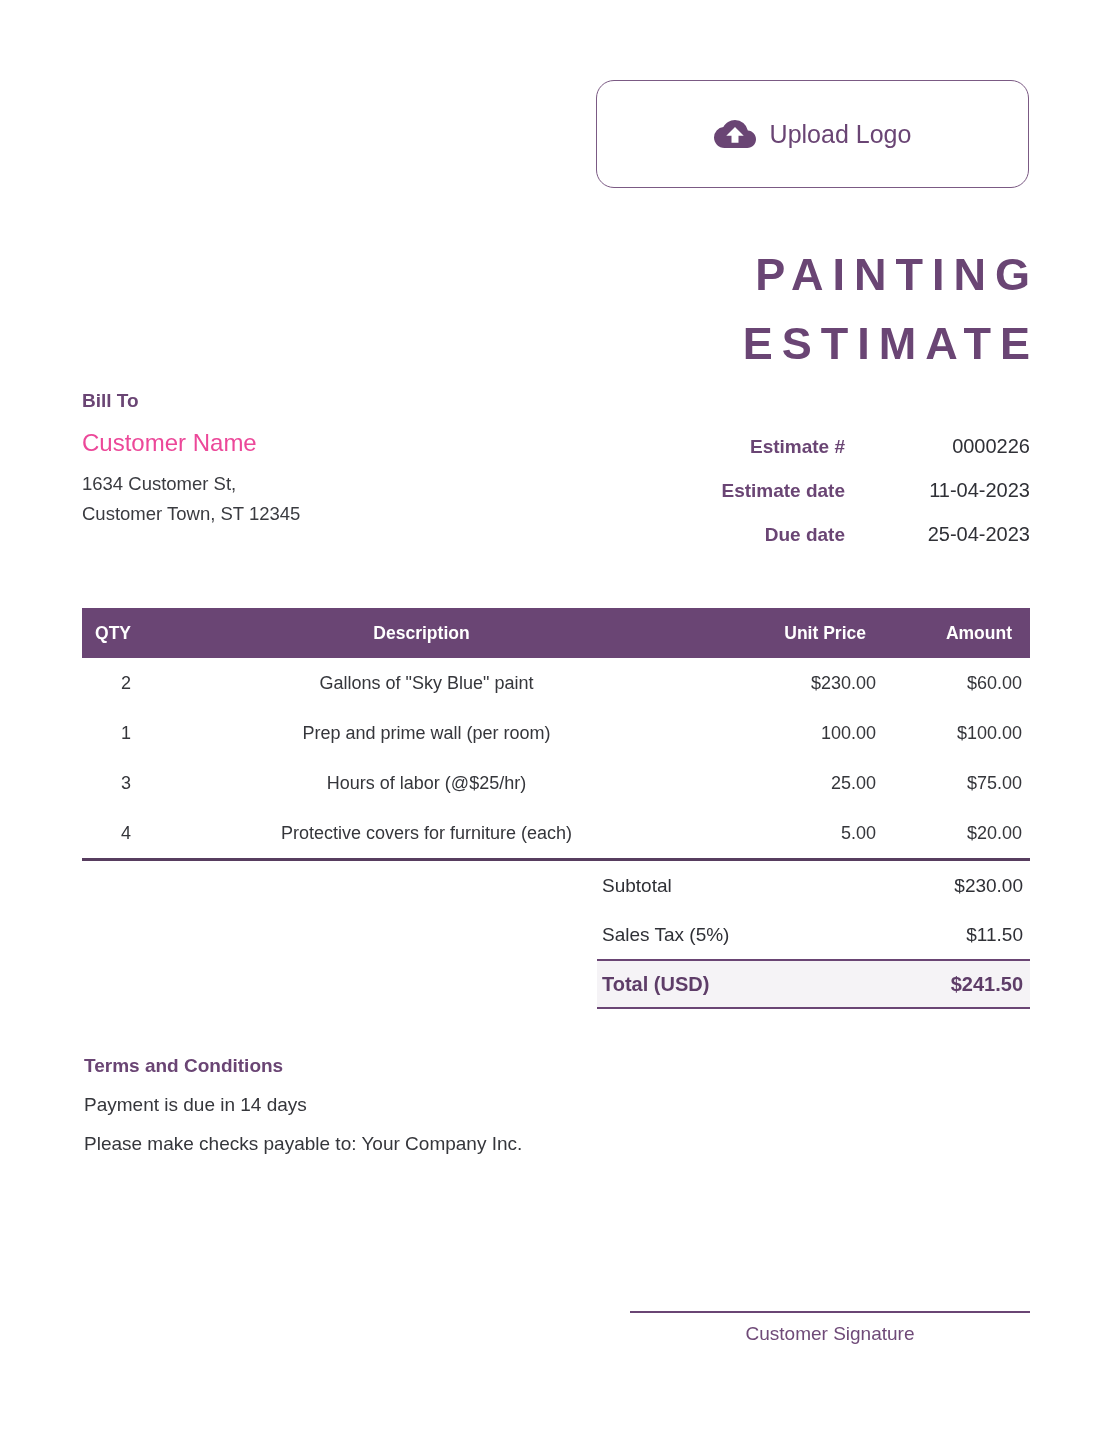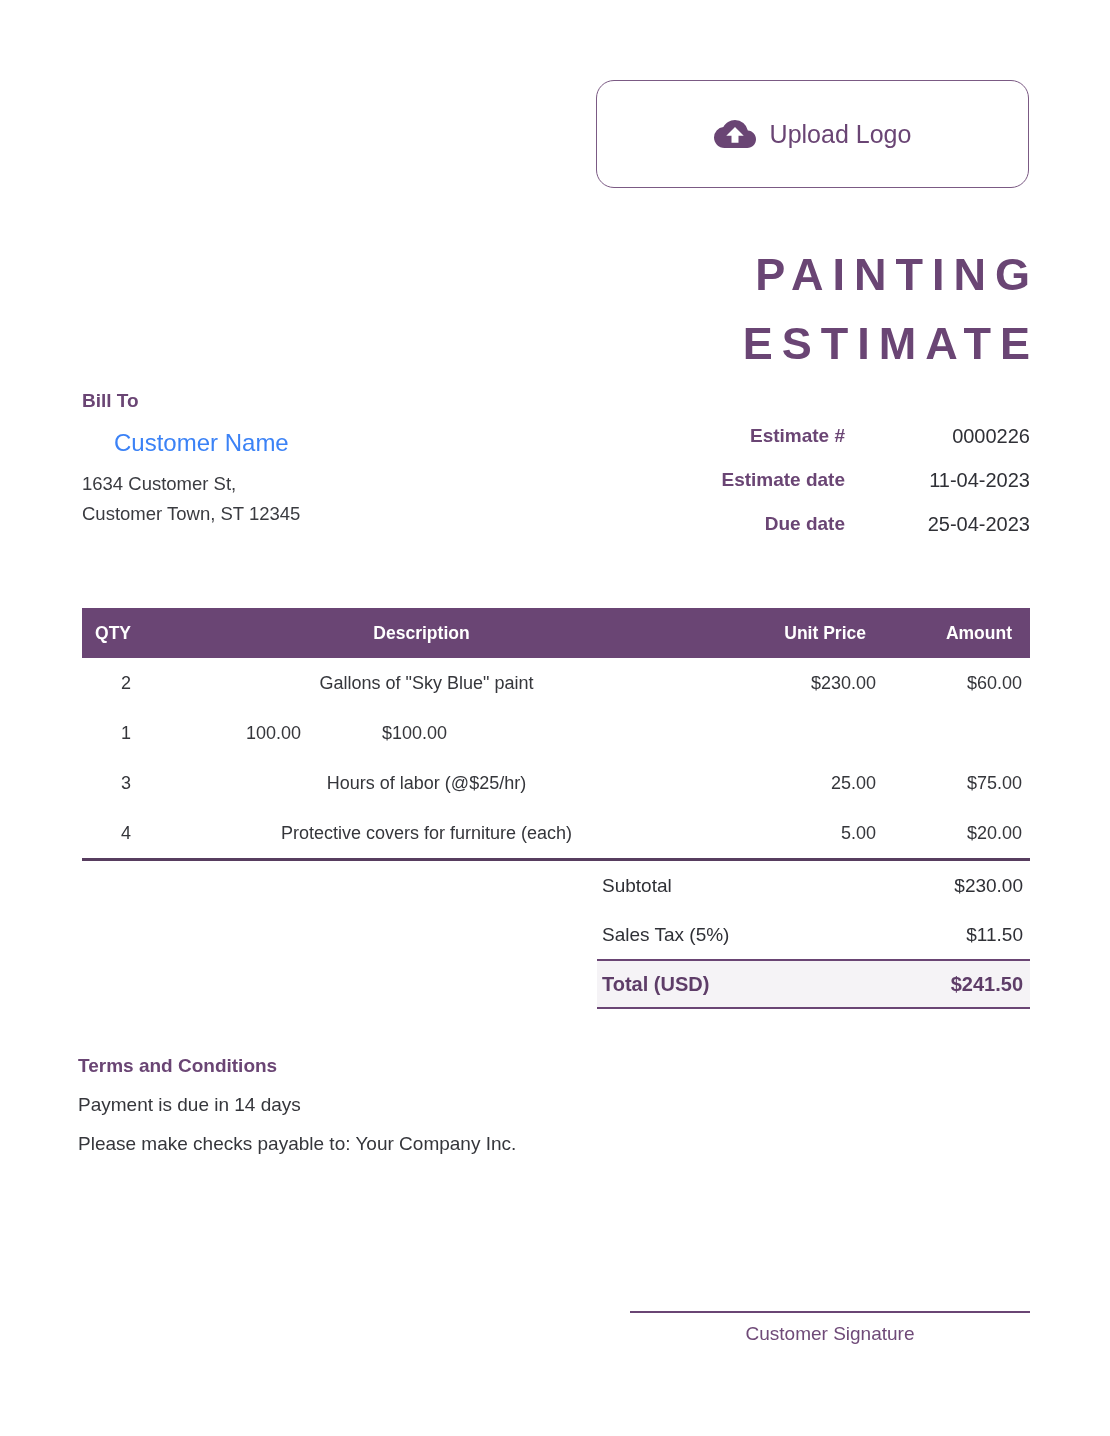--- a/index.html
+++ b/index.html
@@ -29,25 +29,25 @@
   .upload-label { font-size: 25px; color: #6A4574; }
   
   .doc-title {
     position: absolute; right: 80px; top: 240px; text-align: right;
     font-size: 45px; font-weight: 700; letter-spacing: 9px; margin-right: -9px;
     line-height: 69px; color: #6A4574;
   }
   
   .billto { position: absolute; left: 82px; top: 390px; }
   .billto-heading { font-size: 19px; font-weight: 700; color: #6A4574; }
-  .customer-name { margin-top: 17px; font-size: 24px; color: #3b82f6; margin-left: 32px; }
+  .customer-name { margin-top: 17px; font-size: 24px; color: #ec4899; }
   .customer-addr { margin-top: 12px; font-size: 18.5px; line-height: 30px; color: #3a3b40; }
   
   .meta { position: absolute; left: 600px; top: 414px; width: 430px; }
-  .meta-row { height: 44px; display: flex; align-items: center; }
+  .meta-row { height: 44px; display: flex; align-items: flex-end; }
   .meta-label { flex: 1; text-align: right; font-weight: 700; color: #6A4574; font-size: 19px; }
   .meta-value { width: 185px; text-align: right; font-size: 20px; color: #2f3036; }
   
   .items { position: absolute; left: 82px; top: 608px; width: 948px; }
   .items-header {
     height: 50px; background: #6A4574; color: #ffffff;
     display: flex; align-items: center; font-size: 17.5px; font-weight: 700; padding-right: 18px;
   }
   .col-qty { width: 49px; text-align: right; }
   .col-desc { flex: 1; padding-left: 16px; text-align: center; }
@@ -60,21 +60,21 @@
   .totals-row {
     height: 49px; display: flex; align-items: center; justify-content: space-between;
     padding: 0 7px 0 5px; font-size: 19px; color: #2f3036;
   }
   .totals-row.total {
     height: 50px; background: #f5f3f6;
     border-top: 2px solid #6A4574; border-bottom: 2px solid #6A4574;
     font-weight: 700; color: #5e3d68; font-size: 20px;
   }
   
-  .terms { position: absolute; left: 78px; top: 1055px; }
+  .terms { position: absolute; left: 84px; top: 1055px; }
   .terms-heading { font-size: 19px; font-weight: 700; color: #6A4574; }
   .terms-line { margin-top: 17px; font-size: 19px; color: #35363b; }
   
   .signature {
     position: absolute; left: 630px; top: 1311px; width: 400px;
     border-top: 2px solid #6A4574; text-align: center; padding-top: 10px;
     color: #6f4a78; font-size: 19px;
   }
 </style>
 </head>
@@ -130,20 +130,21 @@
     </div>
 
     <div class="item-row">
       <div class="col-qty">2</div>
       <div class="col-desc">Gallons of "Sky Blue" paint</div>
       <div class="col-price">$230.00</div>
       <div class="col-amount">$60.00</div>
     </div>
     <div class="item-row">
       <div class="col-qty">1</div>
+      <div class="col-desc">Prep and prime wall (per room)</div>
       <div class="col-price">100.00</div>
       <div class="col-amount">$100.00</div>
     </div>
     <div class="item-row">
       <div class="col-qty">3</div>
       <div class="col-desc">Hours of labor (@$25/hr)</div>
       <div class="col-price">25.00</div>
       <div class="col-amount">$75.00</div>
     </div>
     <div class="item-row">

